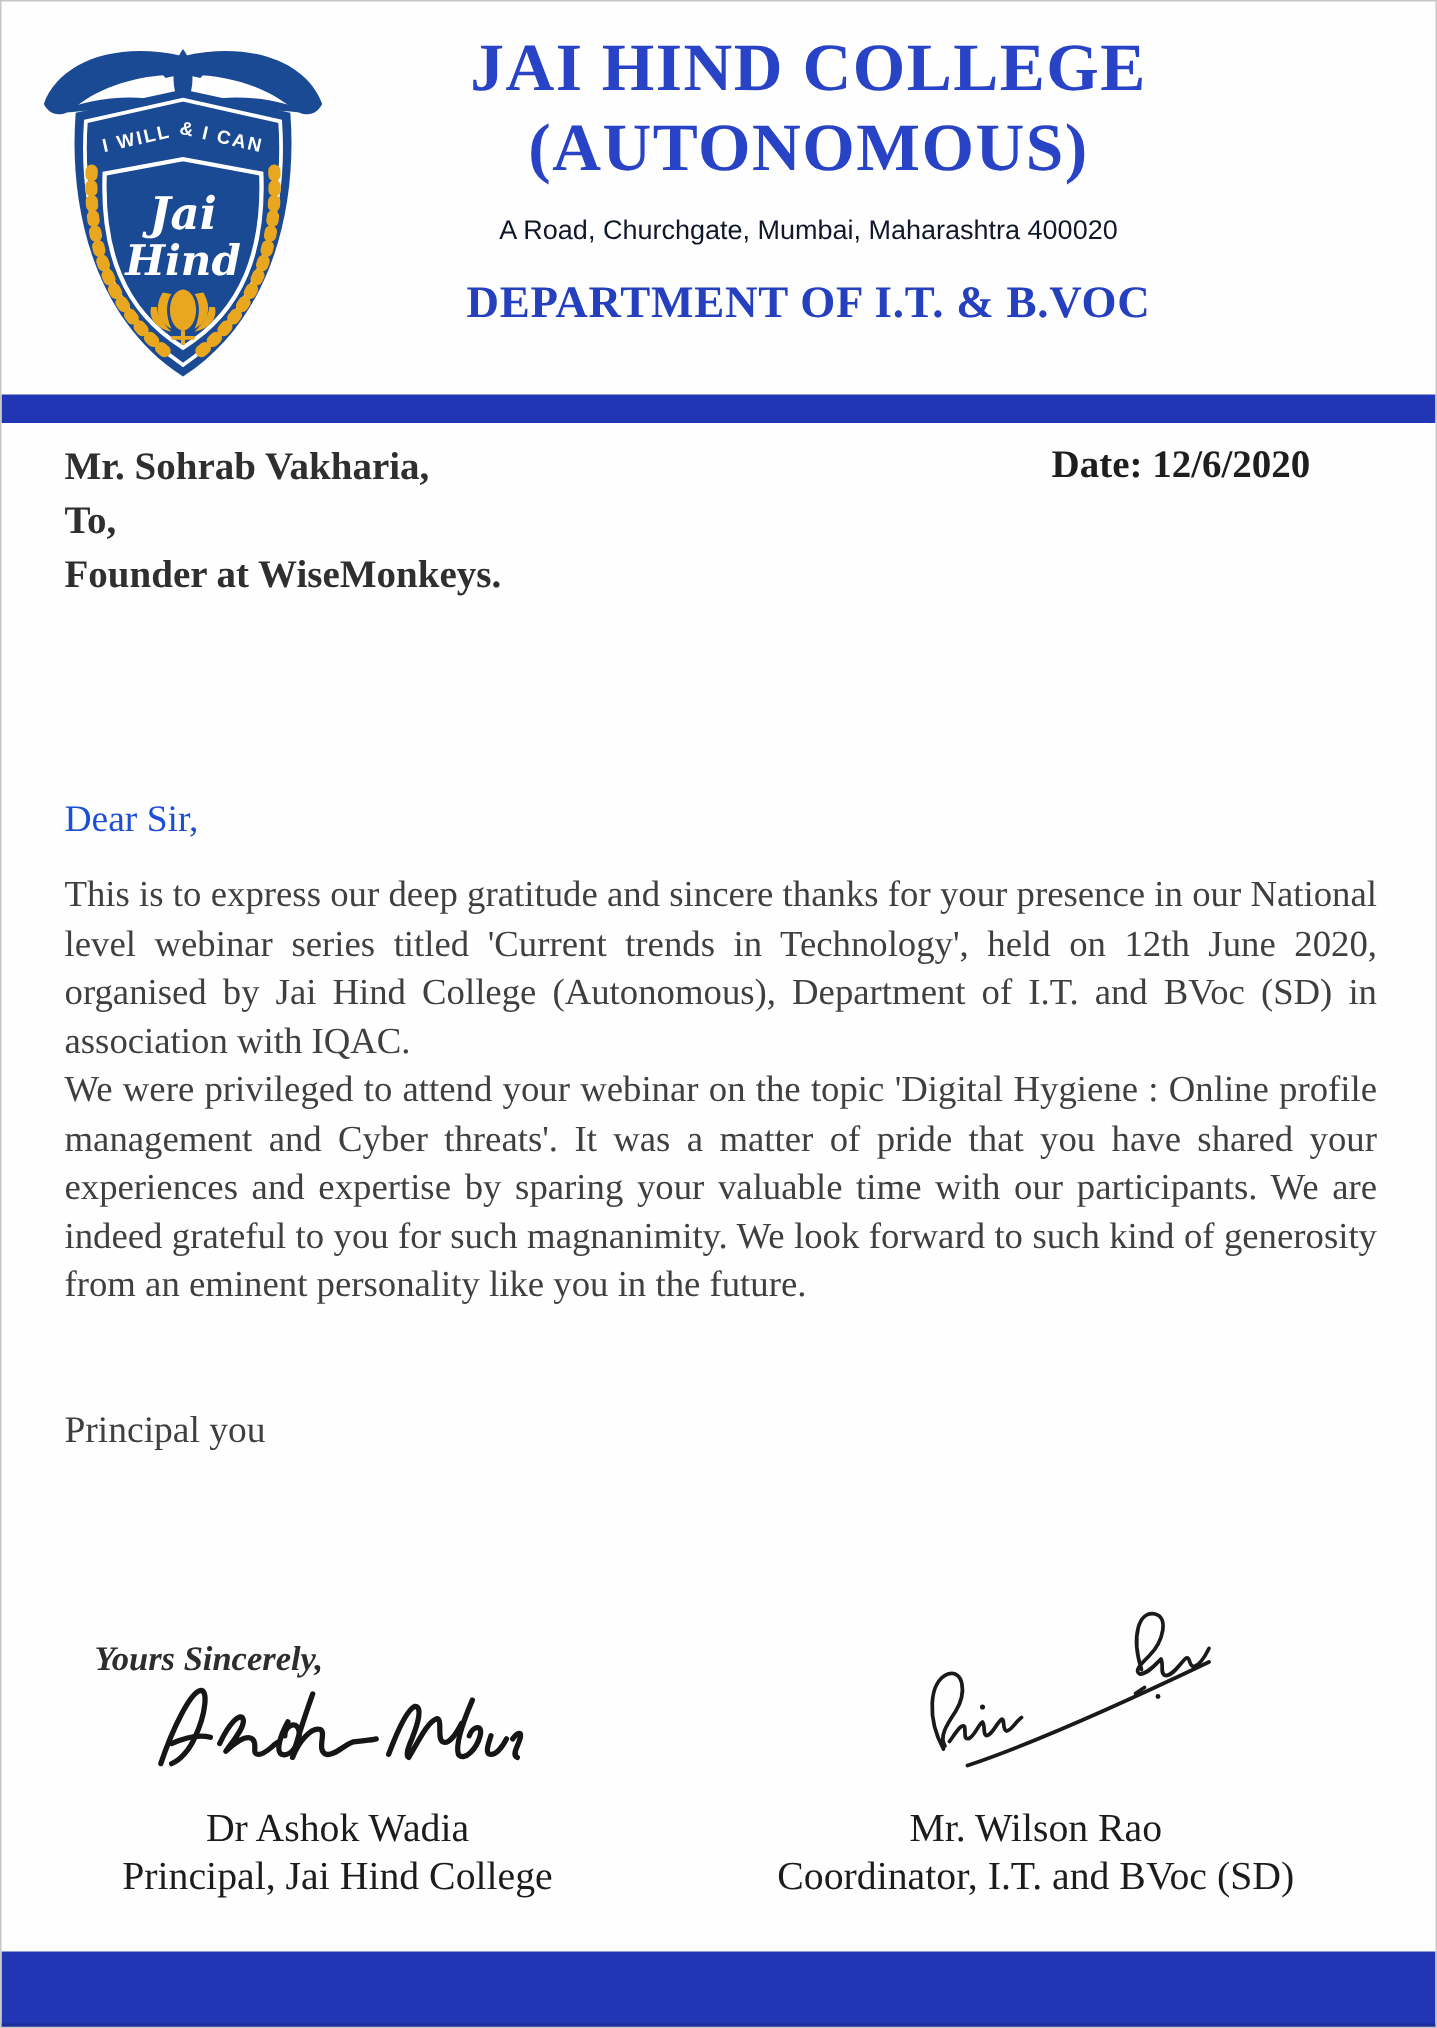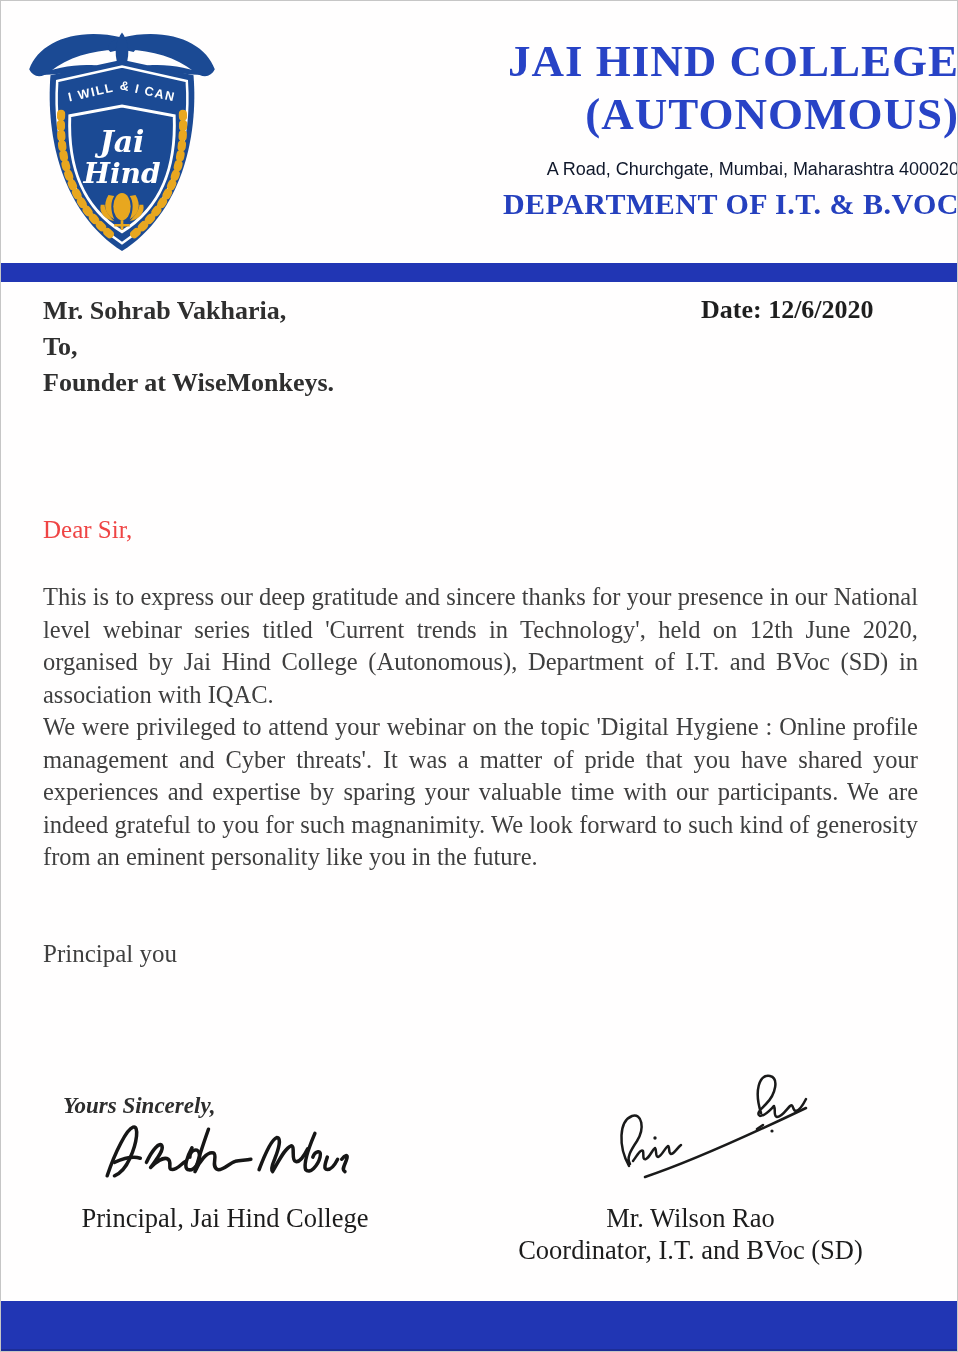--- a/index.html
+++ b/index.html
@@ -8,54 +8,54 @@
     width:958px; height:1352px;
     background:#fffefe;
     border:1px solid #c6c6c6;
     box-sizing:border-box;
     overflow:hidden;
     font-family:"Liberation Serif", serif;
   }
 
   
   .logo { position:absolute; left:22px; top:20px; width:198px; height:232px; }
-  .header-text { position:absolute; left:118px; top:34px; width:840px; text-align:right; }
+  .header-text { position:absolute; left:118px; top:18px; width:840px; text-align:center; }
   .college-name, .autonomous {
     font-family:"Liberation Serif", serif;
     font-size:45px; line-height:53px; font-weight:600;
     color:#2843c6; letter-spacing:1px;
   }
   .address {
     margin-top:13px;
     font-family:"Liberation Sans", sans-serif;
     font-size:18px; line-height:30px; color:#0f172a;
   }
   .dept {
-    margin-top:1px;
+    margin-top:15px;
     font-family:"Liberation Serif", serif;
     font-size:30px; line-height:37px; font-weight:700;
     color:#2540be; letter-spacing:0.5px;
   }
   .top-bar {
     position:absolute; left:0; top:262px; width:100%; height:19px;
     background:#2136b4;
   }
 
   
   .date-line {
     position:absolute; left:700px; top:294px;
     font-size:26px; font-weight:700; color:#1e1e1e;
   }
   .recipient {
     position:absolute; left:42px; top:292px;
     font-size:26px; line-height:36px; font-weight:700; color:#2f2f2f;
   }
   .salutation {
-    position:absolute; left:42px; top:515px;
-    font-size:25px; color:#ef4444;
+    position:absolute; left:42px; top:532px;
+    font-size:25px; color:#1d4ed8;
   }
   .body-text {
     position:absolute; left:42px; top:580px; width:875px;
     font-size:24.5px; line-height:32.5px;
     text-align:justify; color:#3f3f3f;
   }
   .body-text p { margin:0; }
   .closing {
     position:absolute; left:42px; top:939px;
     font-size:25px; color:#3f3f3f;
@@ -176,20 +176,21 @@
       <path d="M24,92 C29,85 32,80 34,82 C35,86 33,91 37,90 C41,88 43,81 46,79 C48,81 46,88 49,88 C53,87 55,80 59,77 C61,77 59,84 62,85 C65,85 68,79 72,76"></path>
       <circle cx="46" cy="69" r="1.7" fill="#1a1a1a" stroke="none"></circle>
       <path d="M152,44 C145,22 150,5 161,7 C170,9 167,25 157,35 C151,41 147,45 151,47 C156,47 161,41 165,37 C167,41 164,47 168,48 C173,48 177,41 181,37 C185,34 183,42 187,42 C191,41 195,34 197,30"></path>
       <path d="M36,108 C72,96 132,70 197,39"></path>
       <path d="M148,60 L154,56"></path>
       <circle cx="163" cy="62" r="1.6" fill="#1a1a1a" stroke="none"></circle>
     </g>
   </svg>
 
   <div class="signatory left">
+    <div>Dr Ashok Wadia</div>
     <div>Principal, Jai Hind College</div>
   </div>
 
   <div class="signatory right">
     <div>Mr. Wilson Rao</div>
     <div>Coordinator, I.T. and BVoc (SD)</div>
   </div>
 
   <div class="bottom-bar"></div>
 </div>

